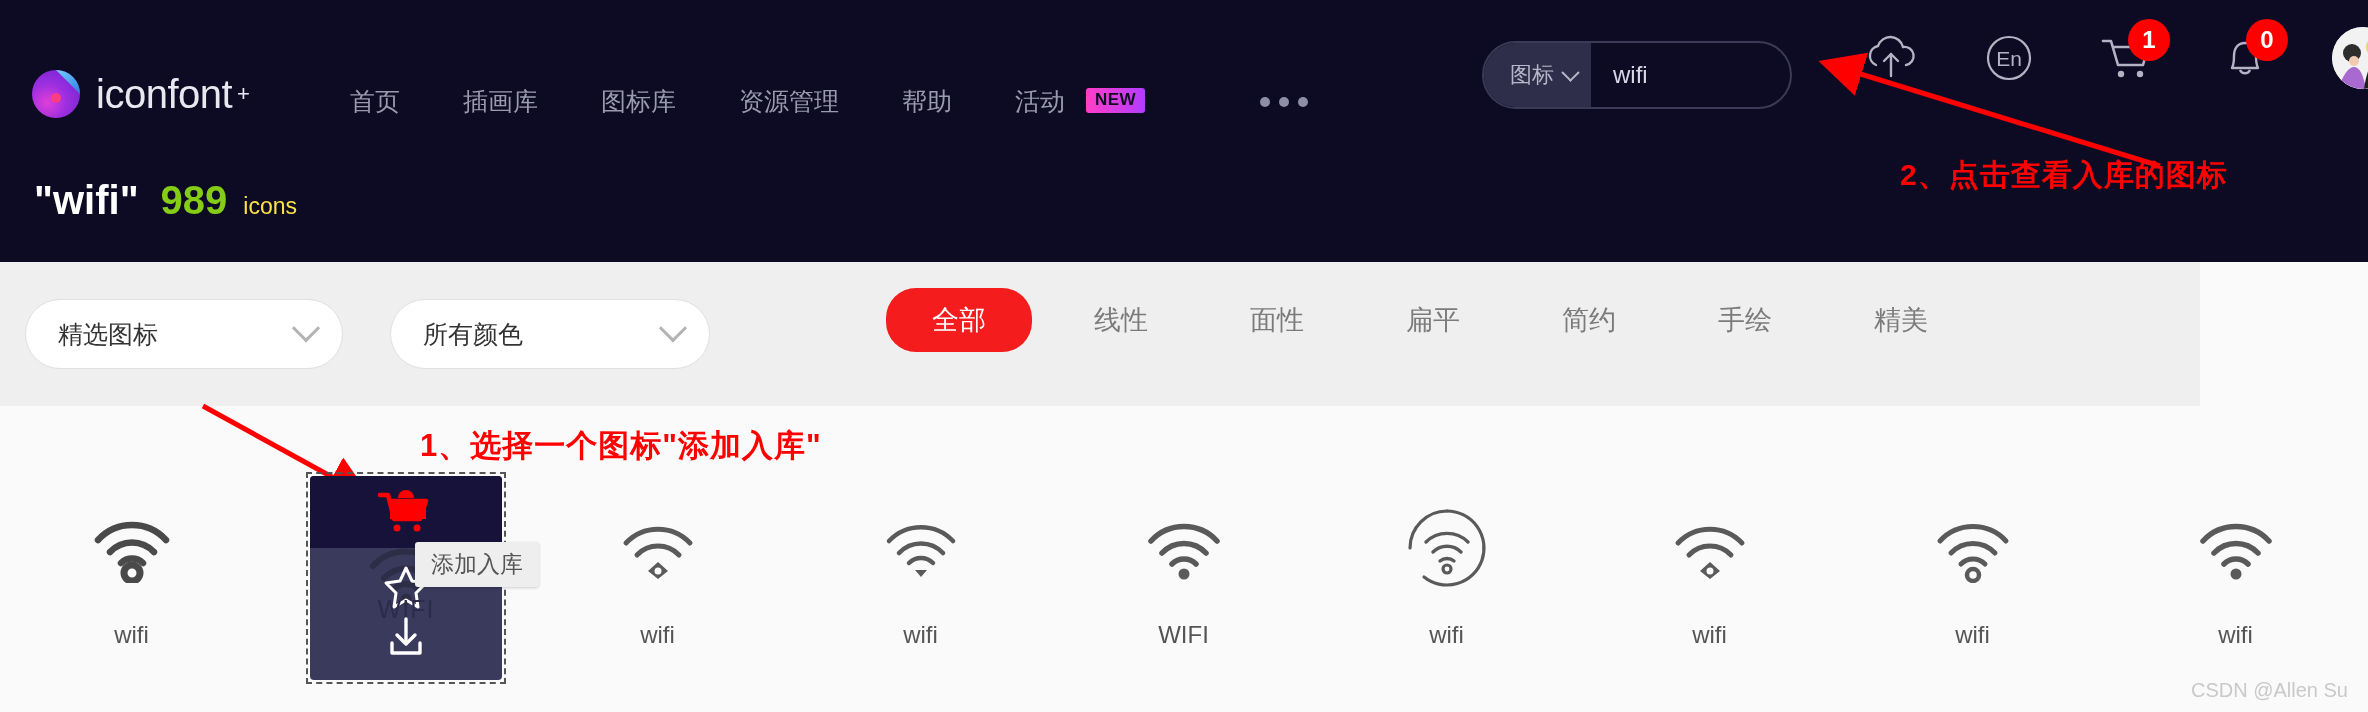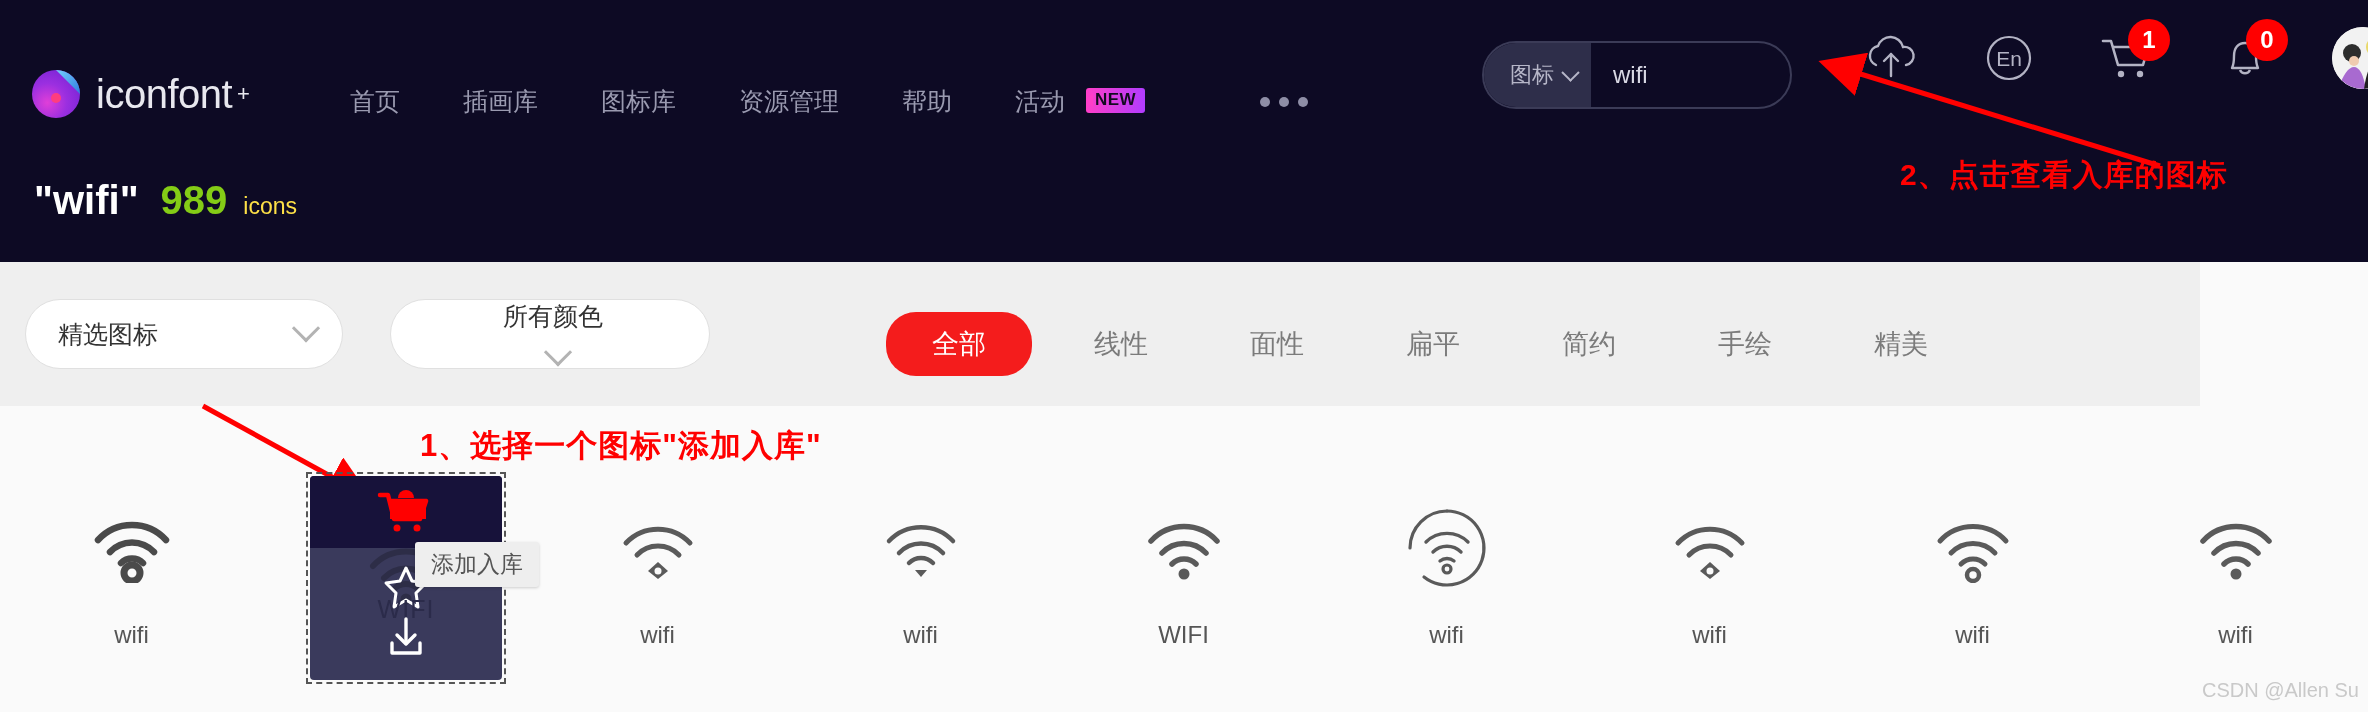--- a/index.html
+++ b/index.html
@@ -164,29 +164,29 @@
     display: flex; align-items: center;
   }
   .select-pill {
     height: 70px; border-radius: 35px; background: #fff;
     border: 1px solid #e0e0e0;
     display: flex; align-items: center; justify-content: space-between;
     padding: 0 26px 0 32px; cursor: pointer;
     color: #333; font-size: 25px;
   }
   #sel-type { position: absolute; left: 25px; width: 318px; }
-  #sel-color { position: absolute; left: 390px; width: 320px; flex-direction: column; }
+  #sel-color { position: absolute; left: 390px; width: 320px; }
   .chev-lg {
     width: 20px; height: 20px;
     border-right: 3px solid #b3b3b3; border-bottom: 3px solid #b3b3b3;
     transform: rotate(45deg) translate(-4px,-4px);
     margin-left: 10px; flex: none;
   }
   .tabs {
-    position: absolute; left: 886px; top: 312px;
+    position: absolute; left: 886px; top: 288px;
     display: flex; align-items: flex-start;
   }
   .tab {
     font-size: 27px; color: #7b7b7b;
     padding: 14px 40px; border-radius: 30px;
     margin-right: 22px; cursor: pointer; white-space: nowrap;
   }
   .tab.active { background: #f41c1c; color: #fff; padding: 14px 46px; }
 
   
@@ -253,21 +253,21 @@
   }
   .tooltip {
     position: absolute; left: 415px; top: 542px;
     background: #eeeeee; color: #555; font-size: 23px;
     padding: 7px 16px; border-radius: 3px;
     white-space: nowrap;
     box-shadow: 0 1px 3px rgba(0,0,0,0.18);
   }
 
   .watermark {
-    position: absolute; right: 9px; bottom: 10px;
+    position: absolute; right: 20px; bottom: 10px;
     color: #c9c9c9; font-size: 20px;
     font-family: "Liberation Sans", sans-serif;
   }
 </style>
 </head>
 <body>
 
 <div id="page">
 
   <div class="header-dark">

